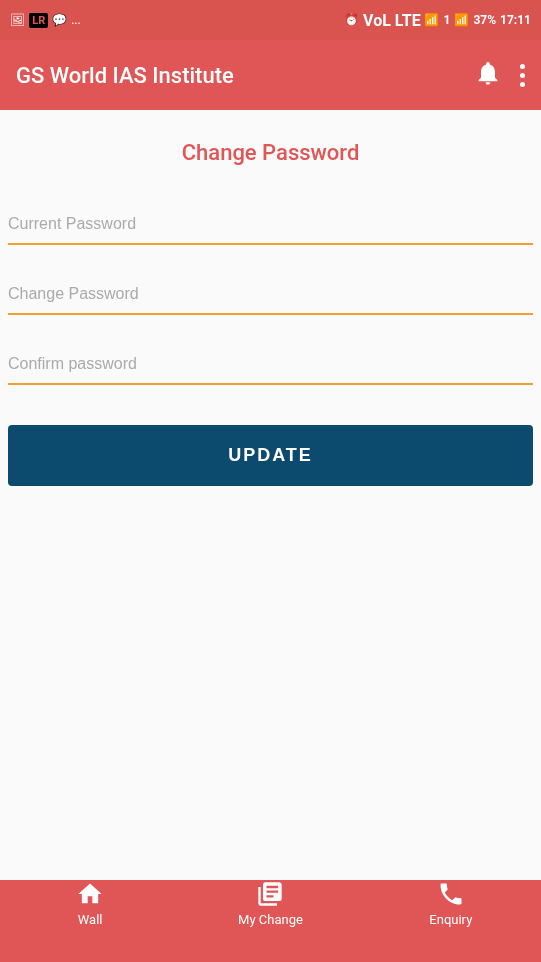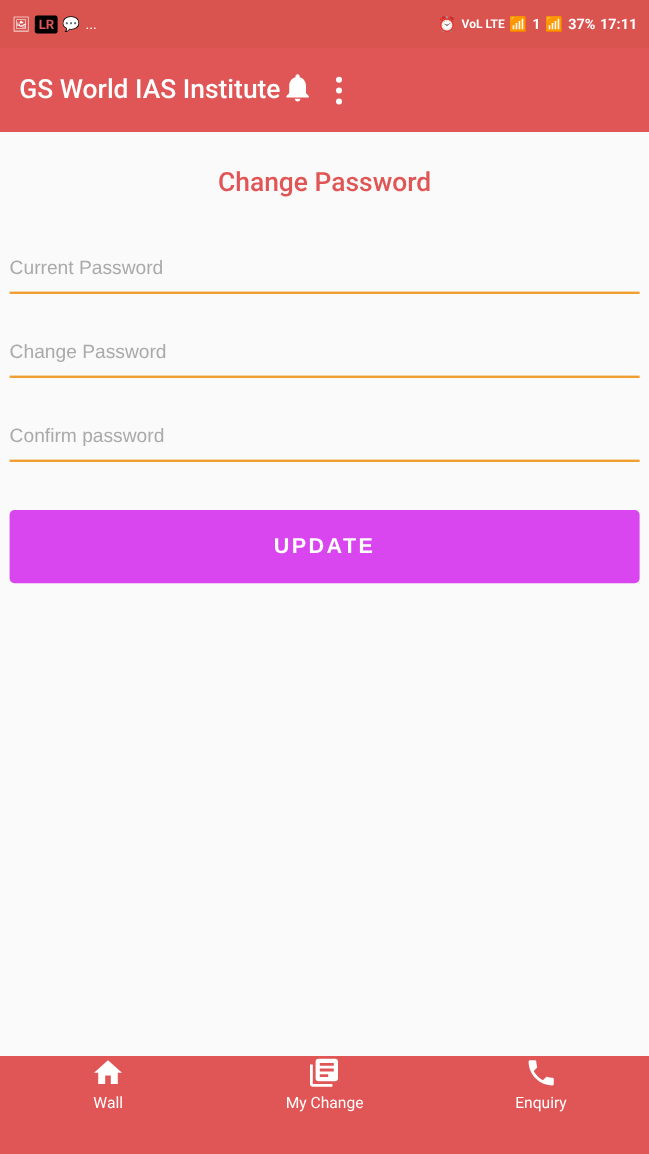--- a/index.html
+++ b/index.html
@@ -36,20 +36,21 @@
       font-size: 12px;
       font-weight: bold;
     }
 
     
     .app-header {
       background: #e05555;
       height: 70px;
       display: flex;
       align-items: center;
+      justify-content: space-between;
       padding: 0 16px;
       color: white;
     }
     .app-title {
       font-size: 22px;
       font-weight: 500;
       color: white;
     }
     .header-icons {
       display: flex;
@@ -90,21 +91,21 @@
     }
     .form-input:first-child {
       border-bottom-color: #f0a030;
     }
     .form-input::placeholder {
       color: #aaa;
     }
 
     .update-btn {
       width: 100%;
-      background: #d946ef;
+      background: #0c4a6e;
       color: white;
       border: none;
       padding: 20px;
       font-size: 18px;
       font-weight: 600;
       letter-spacing: 2px;
       border-radius: 4px;
       cursor: pointer;
       margin-top: 10px;
     }
@@ -144,21 +145,21 @@
 
 <div class="status-bar">
   <div class="status-left">
     <span>🖼</span>
     <span style="font-size:11px;background:#000000;color:#e05555;padding:1px 3px;border-radius:2px;font-weight:bold;">LR</span>
     <span>💬</span>
     <span>...</span>
   </div>
   <div class="status-right">
     <span>⏰</span>
-    <span style="font-size:10px;">VoL LTE</span>
+    <span style="font-size:16px;">VoL LTE</span>
     <span>📶</span>
     <span>1</span>
     <span>📶</span>
     <span>37%</span>
     <span>17:11</span>
   </div>
 </div>
 
 <div class="app-header">
   <span class="app-title">GS World IAS Institute</span>

